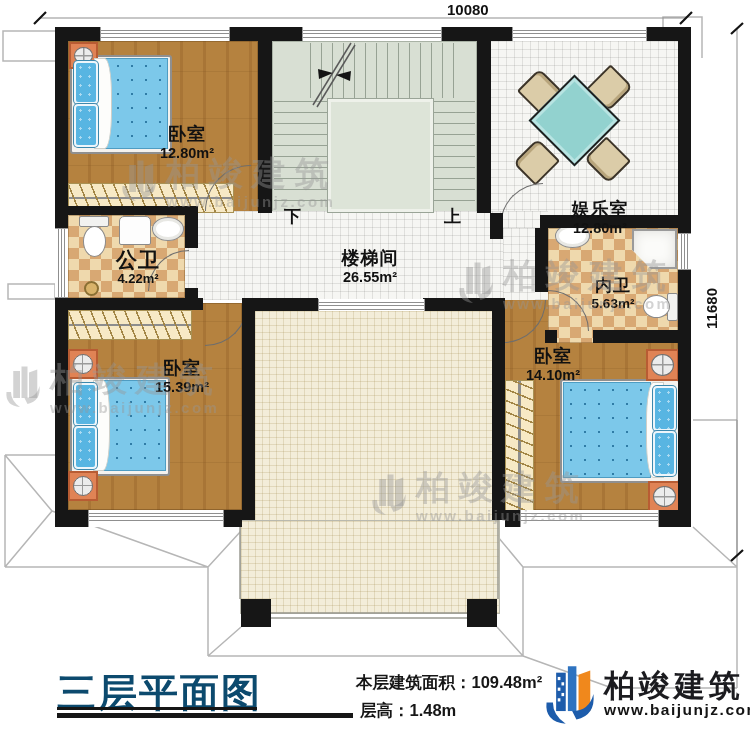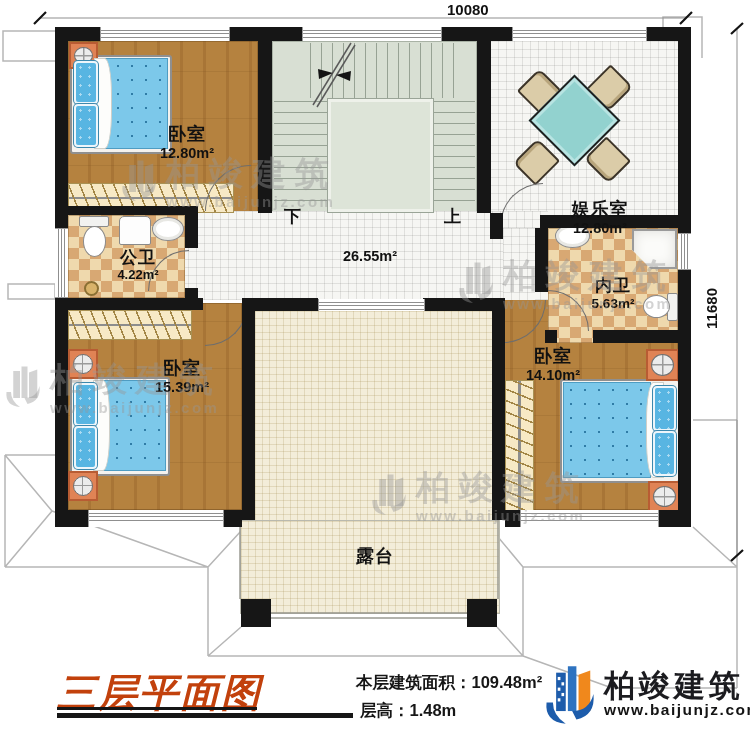--- a/index.html
+++ b/index.html
@@ -48,21 +48,21 @@
   .dirlabel{position:absolute;z-index:40;font-size:17px;font-weight:bold;color:#111;}
   
   .wm{position:absolute;z-index:45;display:flex;align-items:flex-start;gap:6px;color:rgba(150,150,150,.42);pointer-events:none;}
   .wm .wm-txt{display:flex;flex-direction:column;}
   .wm .wm-name{font-size:34px;font-weight:bold;letter-spacing:9px;line-height:1;}
   .wm .wm-url{font-size:15px;font-weight:bold;letter-spacing:2.5px;margin-top:3px;}
   
   .dim{position:absolute;z-index:50;font-size:15px;font-weight:bold;color:#111;}
   .dim-v{writing-mode:vertical-rl;transform:rotate(180deg);}
   
-  .tb-title{position:absolute;z-index:60;font-size:39px;font-weight:bold;color:#c2410c;letter-spacing:2px;font-style:italic;}
+  .tb-title{position:absolute;z-index:60;font-size:39px;font-weight:bold;color:#0c4a6e;letter-spacing:2px;}
   .tb-line{position:absolute;z-index:60;background:#161616;}
   .tb-scale{position:absolute;z-index:60;font-size:34px;font-weight:500;color:#161616;letter-spacing:1px;}
   .tb-info{position:absolute;z-index:60;font-size:16.5px;font-weight:bold;color:#161616;text-align:right;}
   .brand-name{position:absolute;z-index:60;font-size:31px;font-weight:bold;color:#1b1b1f;letter-spacing:4px;}
   .brand-url{position:absolute;z-index:60;font-size:15.5px;font-weight:bold;color:#141414;letter-spacing:1.5px;}
   svg.overlay{position:absolute;left:0;top:0;z-index:25;pointer-events:none;}
   svg.under{position:absolute;left:0;top:0;z-index:2;pointer-events:none;}
 </style>
 </head>
 <body>
@@ -215,40 +215,38 @@
 
   <div class="rlabel" style="left:132px;top:124px;">
     <div class="nm">卧室</div>
     <div class="ar">12.80m²</div>
   </div>
   <div class="rlabel" style="left:545px;top:172px;margin-top:27px;">
     <div class="nm">娱乐室</div>
     <div class="ar">12.80m²</div>
   </div>
   <div class="rlabel" style="left:83px;top:248px;">
-    <div class="nm" style="font-size:17px;">公卫</div>
+    <div class="nm" style="font-size:21px;">公卫</div>
     <div class="ar" style="font-size:13px;">4.22m²</div>
   </div>
   <div class="rlabel" style="left:315px;top:248px;">
+    <div class="nm">楼梯间</div>
     <div class="ar">26.55m²</div>
   </div>
   <div class="rlabel" style="left:558px;top:276px;">
     <div class="nm" style="font-size:17px;">内卫</div>
     <div class="ar" style="font-size:13.5px;">5.63m²</div>
   </div>
   <div class="rlabel" style="left:127px;top:358px;">
     <div class="nm">卧室</div>
     <div class="ar">15.39m²</div>
   </div>
   <div class="rlabel" style="left:498px;top:346px;">
     <div class="nm">卧室</div>
     <div class="ar">14.10m²</div>
-  </div>
-  <div class="rlabel" style="left:320px;top:546px;">
-    <div class="nm">露台</div>
   </div>
   <div class="dirlabel" style="left:284px;top:205px;">下</div>
   <div class="dirlabel" style="left:444px;top:205px;">上</div>
 
   <div class="wm" style="left:118px;top:156px;">
     <svg width="42" height="48" viewBox="0 0 56 60">
         <path d="M6,38 Q4,56 24,58 Q12,50 12,38 Z" fill="currentColor"></path>
         <rect x="15" y="10" width="9" height="36" fill="currentColor"></rect>
         <rect x="26" y="4" width="8" height="42" fill="currentColor"></rect>
         <polygon points="36,12 47,8 47,46 36,46" fill="currentColor"></polygon>

